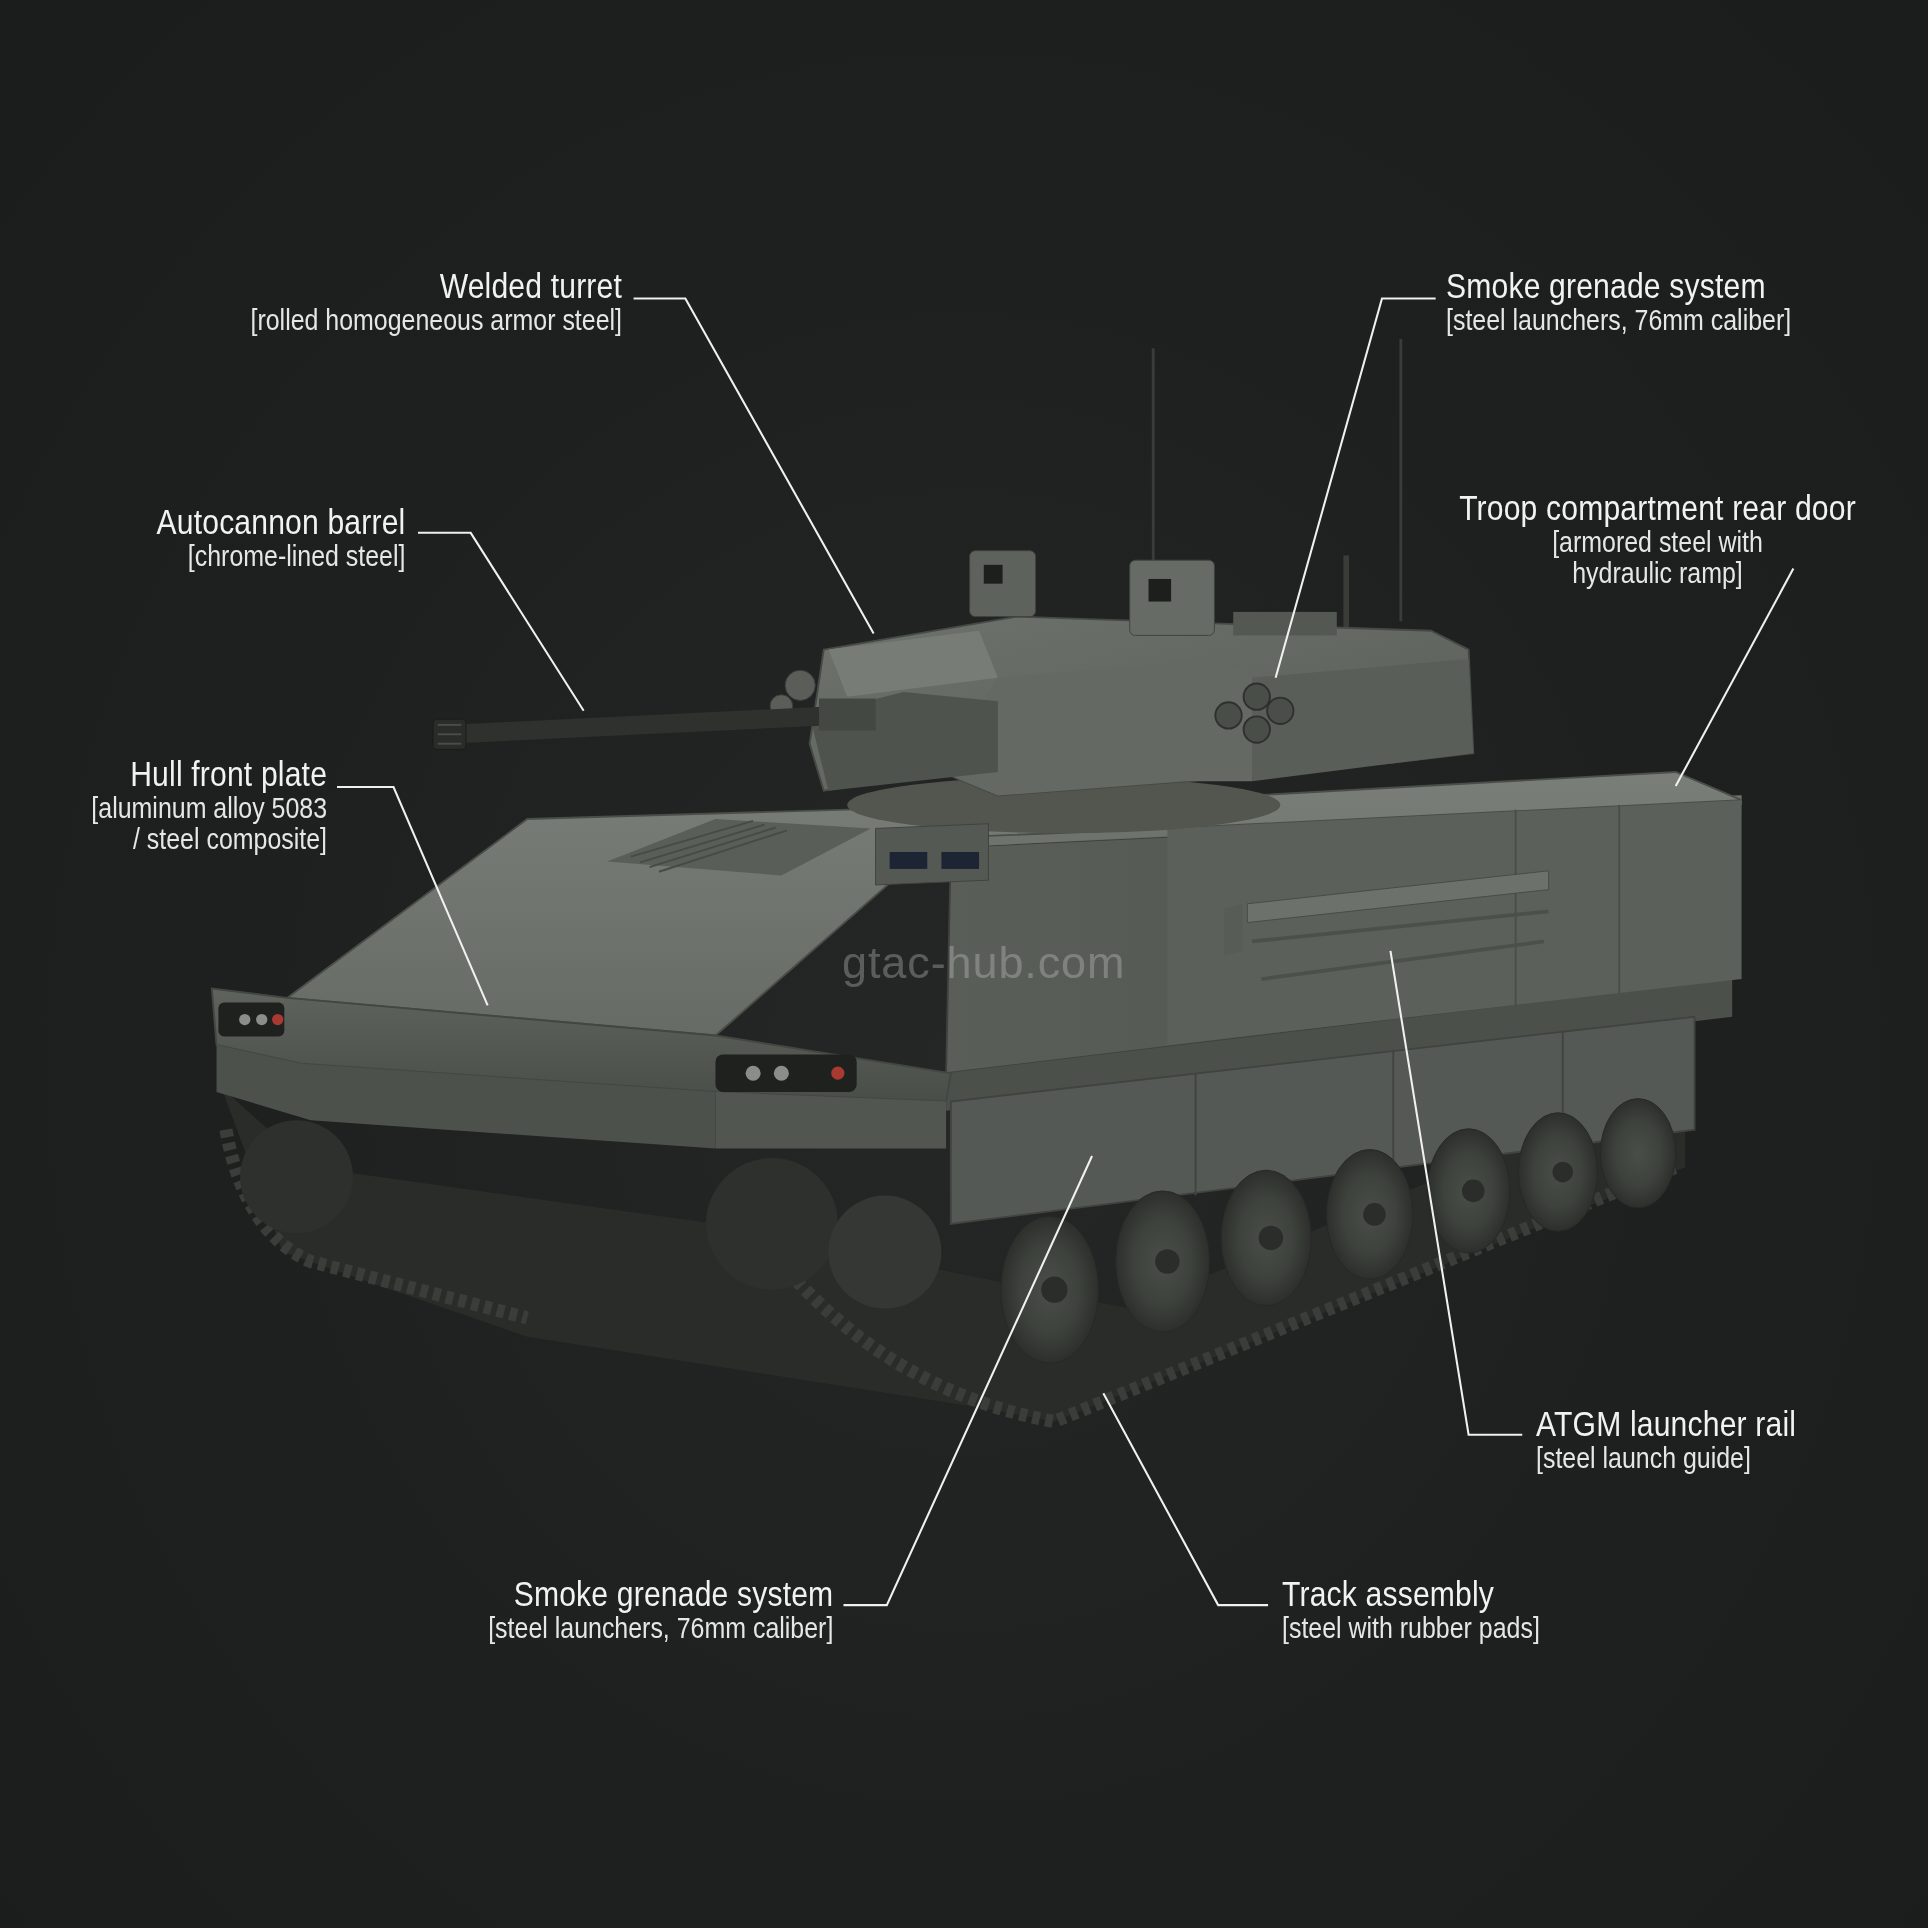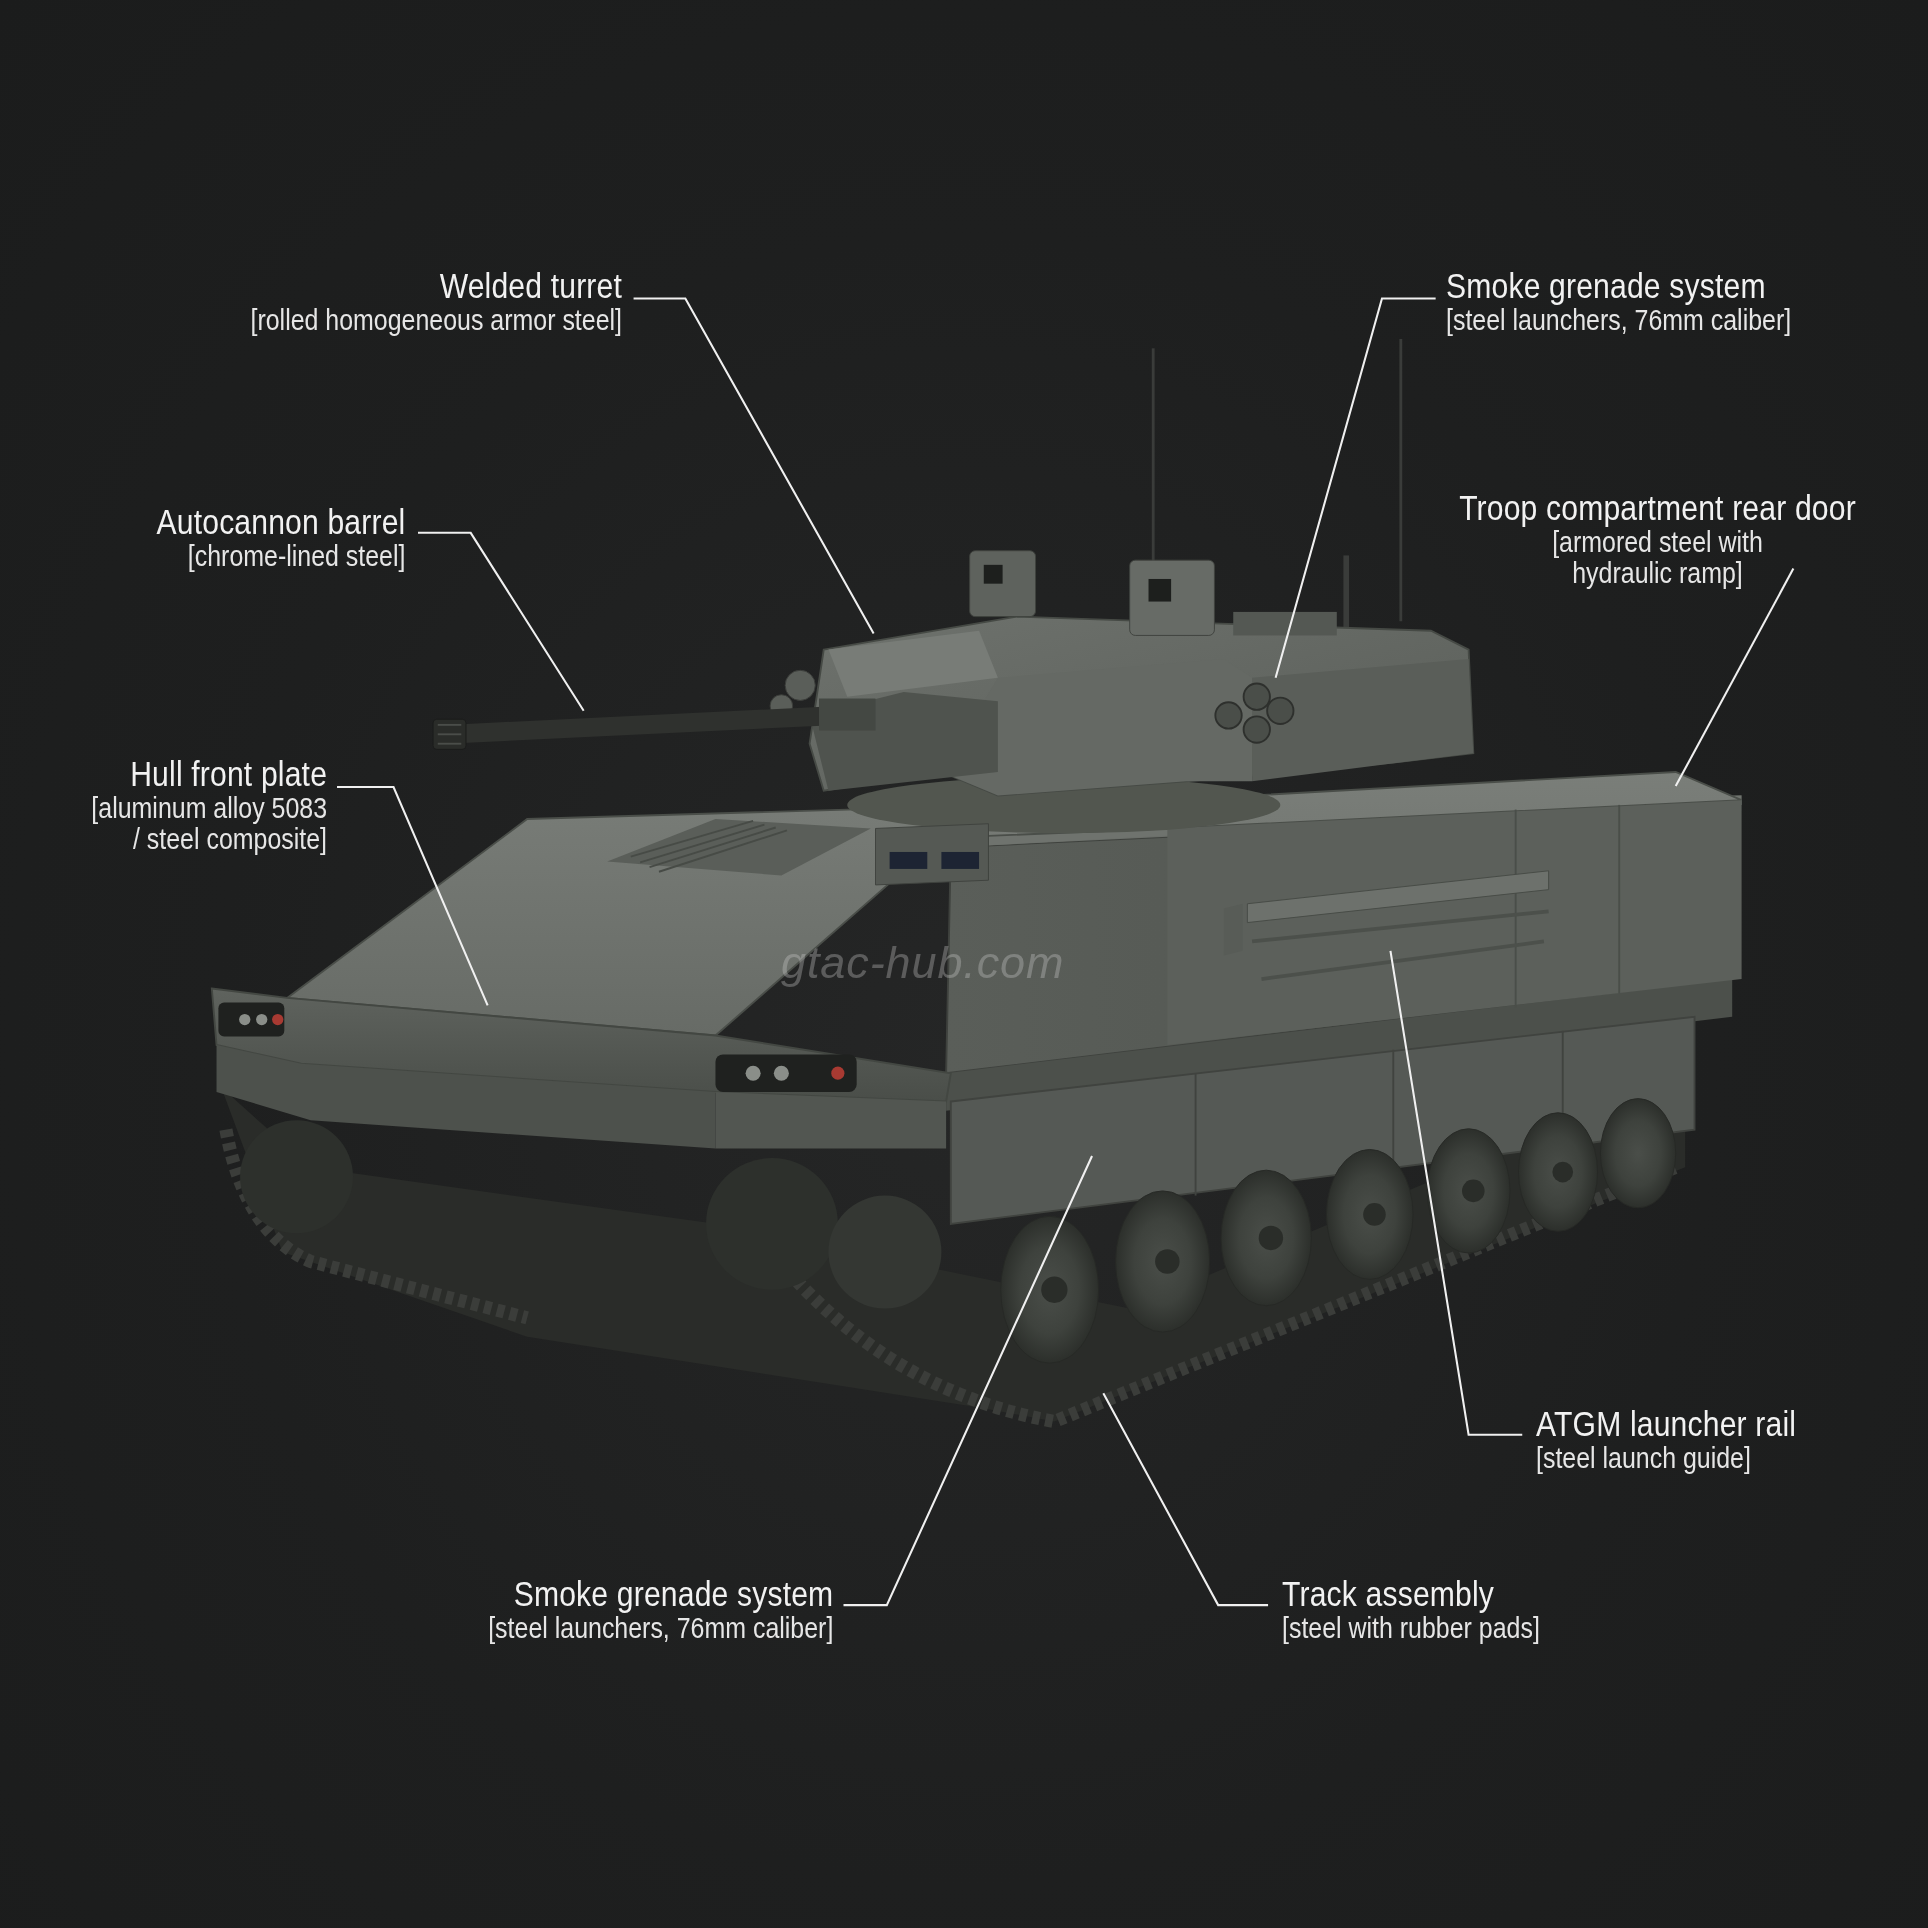--- a/index.html
+++ b/index.html
@@ -15,23 +15,23 @@
     font-family: "Liberation Sans", sans-serif;
     line-height: 1.08;
     transform: scaleX(0.86);
   }
   .label .t { font-size: 35px; display: block; letter-spacing: 0.2px; }
   .label .s { font-size: 29px; display: block; color: #e6e6e6; }
   .right { text-align: right; transform-origin: right top; }
   .left { text-align: left; transform-origin: left top; }
   .center { text-align: center; transform-origin: center top; }
   .watermark {
-    position: absolute; left: 781px; top: 937px;
+    position: absolute; left: 842px; top: 937px;
     font-size: 45px; color: rgba(205,205,205,0.33);
-    font-family: "Liberation Sans", sans-serif; letter-spacing: 0.9px; font-style: italic;
+    font-family: "Liberation Sans", sans-serif; letter-spacing: 0.9px;
   }
 </style>
 </head>
 <body>
 
 <div id="stage">
 <svg width="1928" height="1928" viewBox="0 0 2048 2048" style="position:absolute;left:0;top:0;">
   <defs>
     <linearGradient id="hullTop" x1="0" y1="0" x2="0" y2="1">
       <stop offset="0" stop-color="#7a7e79"></stop>

